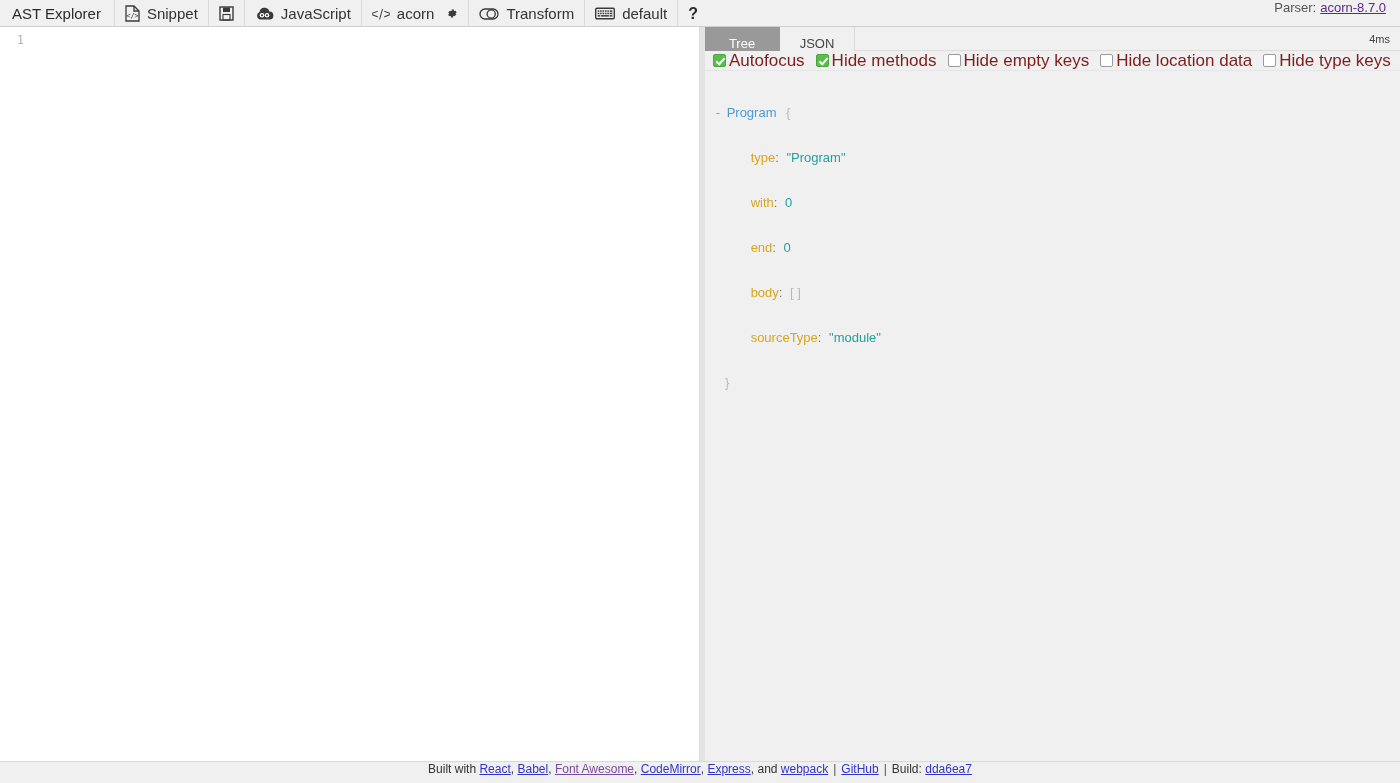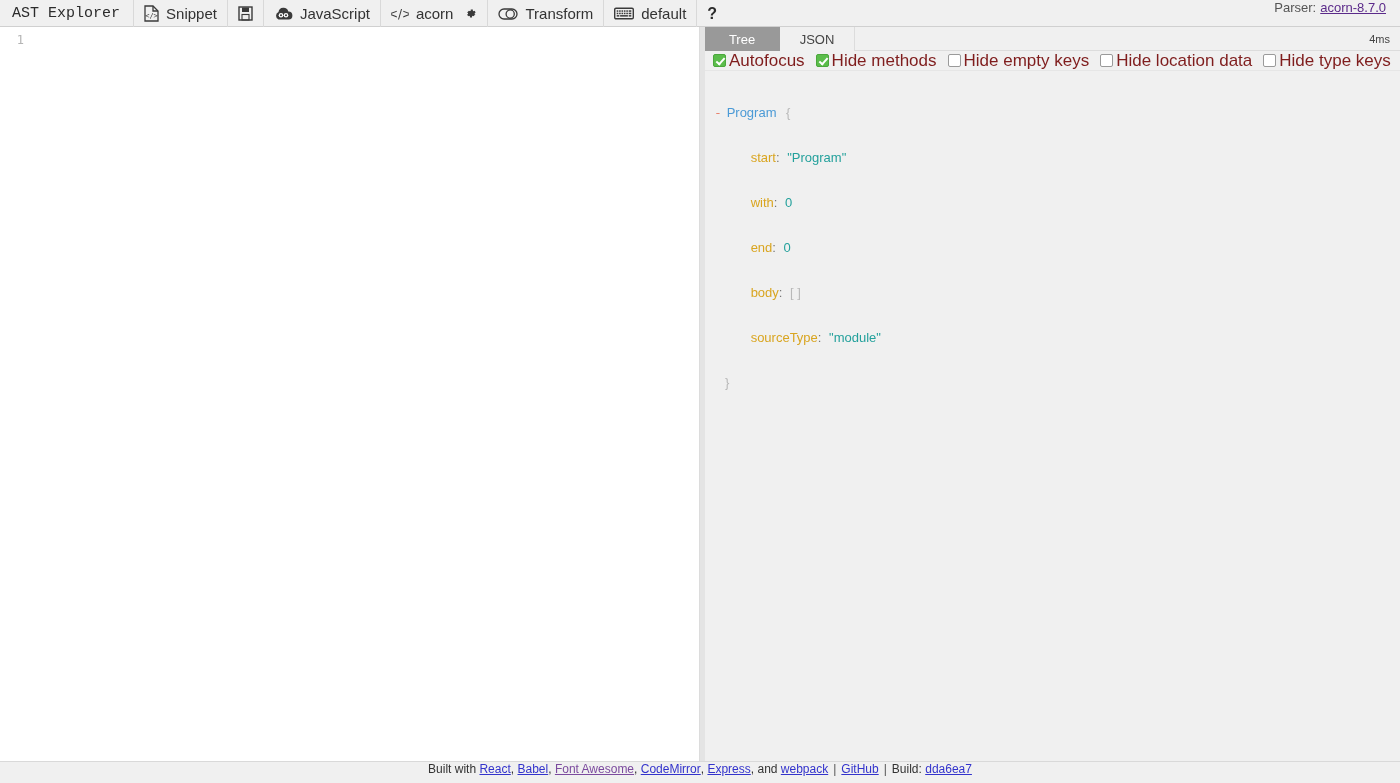--- a/index.html
+++ b/index.html
@@ -26,21 +26,20 @@
     padding: 0 10px;
     border-right: 1px solid #d9d9d9;
     gap: 7px;
     white-space: nowrap;
     cursor: pointer;
     height: 27px;
   }
   .tb-group.brand {
     font-size: 17px; color: #2b2b2b; padding: 0 13px 0 12px;
     cursor: default;
-    font-family: Liberation Mono, monospace;
   }
   .tb-group.noborder { border-right: none; }
   .tb-label { line-height: 1; font-size: 15px; }
   .tb-icon {
     display: inline-flex; align-items: center; justify-content: center;
     color: #3a3a3a;
   }
   .tb-icon svg { display: block; }
   .help-q { font-weight: bold; font-size: 16px; color: #2b2b2b; }
 
@@ -107,21 +106,21 @@
     overflow: hidden;
   }
   #tabbar {
     position: relative;
     height: 24px;
     background: #f0f0f0;
     display: flex; align-items: stretch;
     border-bottom: 1px solid #dcdcdc;
   }
   .tab {
-    display: flex; align-items: center; justify-content: center;
+    display: flex; align-items: flex-end; justify-content: center;
     min-width: 75px;
     padding: 0 14px;
     font-size: 13px;
     color: #444;
     background: #f0f0f0;
     border-right: 1px solid #dcdcdc;
     cursor: pointer;
     height: 24px;
   }
   .tab.active {
@@ -375,21 +374,21 @@
   <div id="ast-tree">
 
     <div class="ast-line">
       <span class="toggle">-</span>
       <span class="node-name">Program</span>
       <span class="brace">{</span>
     </div>
 
     <div class="ast-line">
       <span class="prop-indent"></span>
-      <span class="prop-key">start</span><span class="prop-colon">:</span>
+      <span class="prop-key">type</span><span class="prop-colon">:</span>
       <span class="val-string">"Program"</span>
     </div>
 
     <div class="ast-line">
       <span class="prop-indent"></span>
       <span class="prop-key">with</span><span class="prop-colon">:</span>
       <span class="val-number">0</span>
     </div>
 
     <div class="ast-line">

